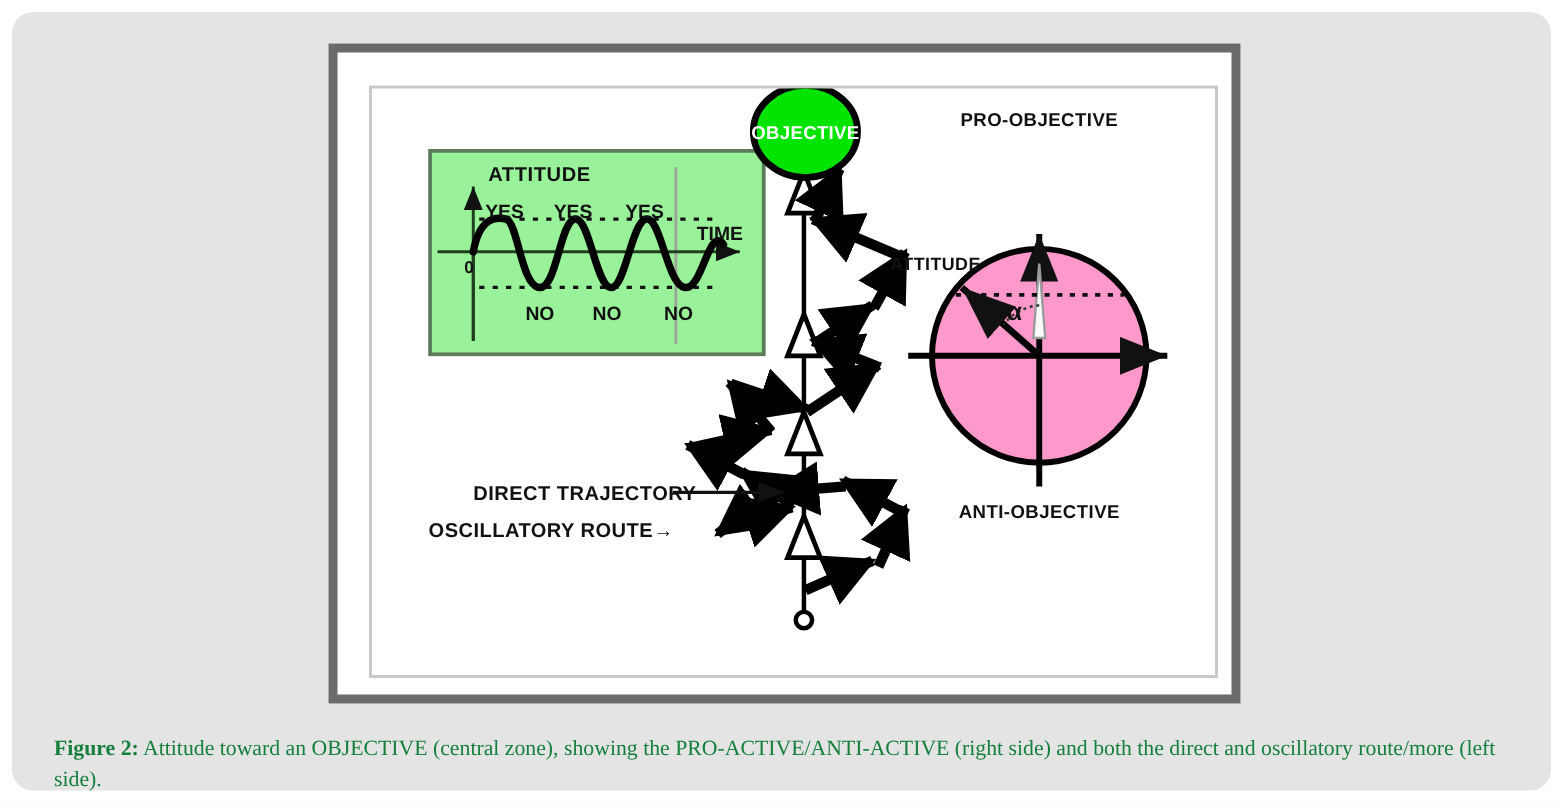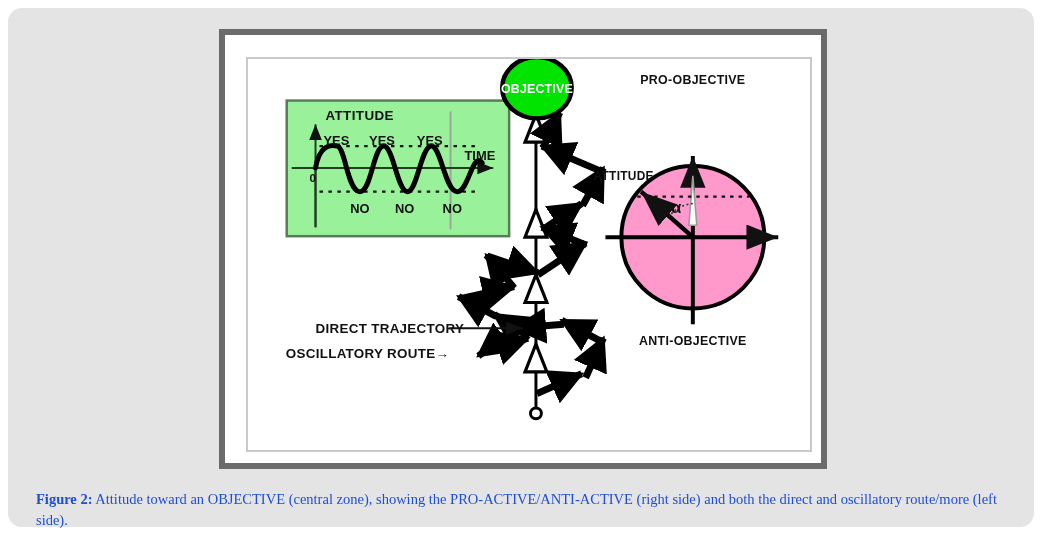--- a/index.html
+++ b/index.html
@@ -56,21 +56,21 @@
 
   
   #caption {
     position: absolute;
     left: 28px;
     top: 481px;
     width: 985px;
     font-family: "Liberation Serif", serif;
     font-size: 14.5px;
     line-height: 1.45;
-    color: #1d4ed8;
+    color: #15803d;
     text-align: left;
   }
   #caption .cap-label {
     font-weight: bold;
   }
 
   svg text { user-select: none; }
   .lbl {
     font-family: "Liberation Sans", sans-serif;
     font-weight: bold;

